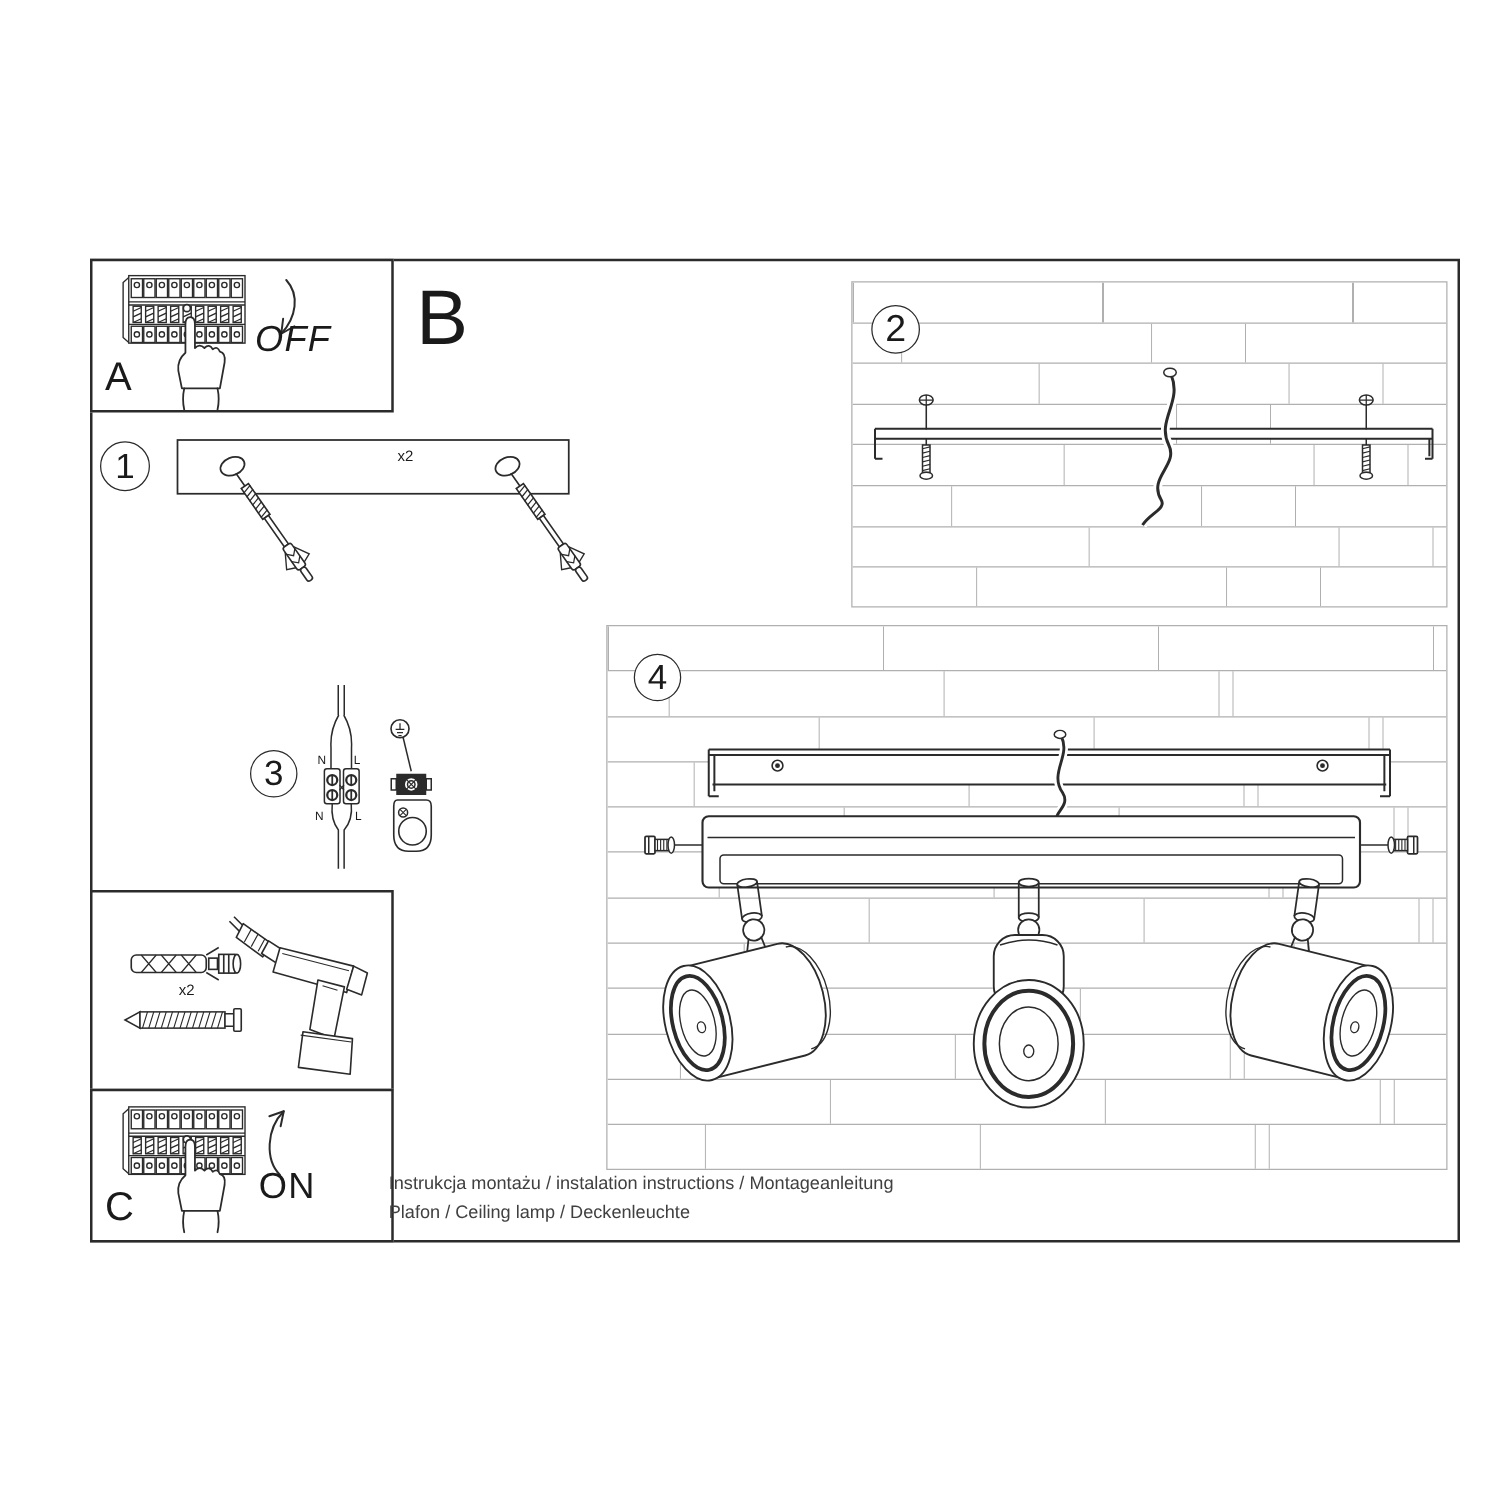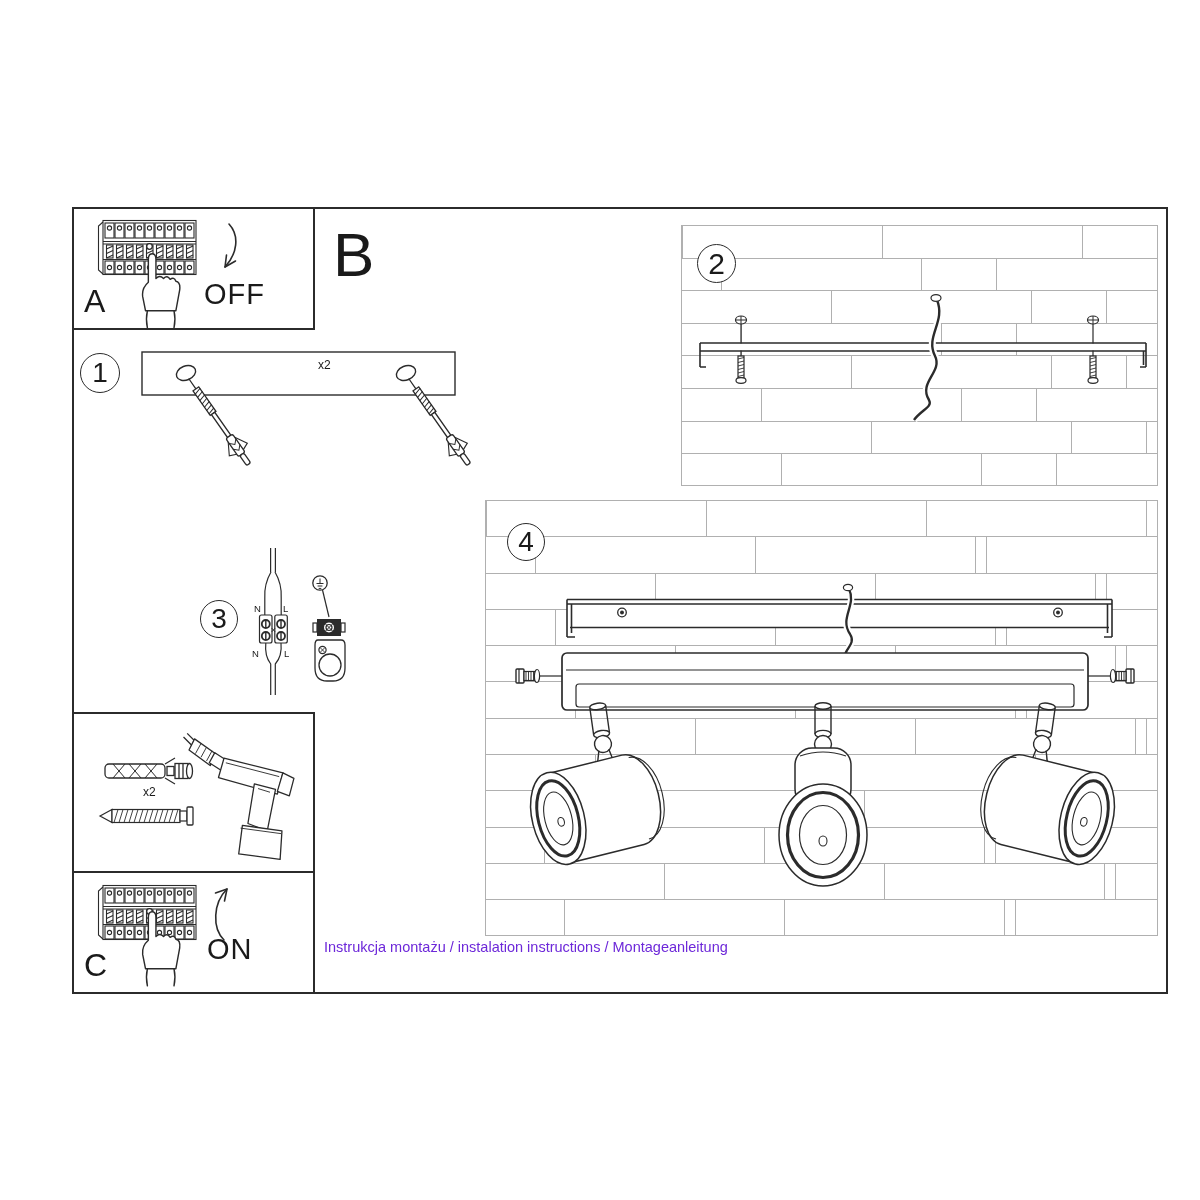--- a/index.html
+++ b/index.html
@@ -35,21 +35,21 @@
   .big-letter{font-size:62px;font-weight:400;}
   .corner-letter{font-size:32px;}
   .switch-word{font-size:29px;letter-spacing:1px;}
   .qty{font-size:12px;}
   .wire-label{font-size:9.5px;}
   .step-circle{
     position:absolute;z-index:4;border:1.6px solid var(--line);border-radius:50%;
     display:flex;align-items:center;justify-content:center;background:var(--paper);
     box-sizing:border-box;
   }
-  .footer{position:absolute;left:324px;top:936px;z-index:4;font-size:14.5px;line-height:23px;color:#6d28d9;}
+  .footer{position:absolute;left:311px;top:936px;z-index:4;font-size:14.5px;line-height:23px;color:#404040;}
 </style>
 </head>
 <body>
 
 <div class="page">
 
   <div class="frame"></div>
 
   <div class="wall wall-2">
       <div class="brick-row" style="height: 32.6px; background-image: repeating-linear-gradient(90deg, var(--brick) 0 1px, transparent 1px 200px); background-position: 0px 0px;"></div>
@@ -364,27 +364,28 @@
     </div>
   <div class="step-circle" style="left:200px;top:600px;width:38px;height:38px;font-size:28px;">
       <span>3</span>
     </div>
   <div class="step-circle" style="left:507px;top:523px;width:38px;height:38px;font-size:28px;">
       <span>4</span>
     </div>
 
   <div class="txt big-letter" style="left:333px;top:224px;">B</div>
   <div class="txt corner-letter" style="left:84px;top:285px;">A</div>
-  <div class="txt switch-word" style="left:204px;top:280px;">OFF</div>
+  <div class="txt switch-word" style="left:204px;top:258px;font-style:italic;">OFF</div>
   <div class="txt qty" style="left:318px;top:359px;">x2</div>
   <div class="txt wire-label" style="left:254px;top:604px;">N</div>
   <div class="txt wire-label" style="left:283px;top:604px;">L</div>
   <div class="txt wire-label" style="left:252px;top:649px;">N</div>
   <div class="txt wire-label" style="left:284px;top:649px;">L</div>
   <div class="txt qty" style="left:143px;top:786px;">x2</div>
   <div class="txt corner-letter" style="left:84px;top:949px;">C</div>
   <div class="txt switch-word" style="left:207px;top:935px;">ON</div>
 
   <div class="footer">
     <div>Instrukcja montażu / instalation instructions / Montageanleitung</div>
+    <div>Plafon / Ceiling lamp / Deckenleuchte</div>
   </div>
 
 </div>
 
 </body></html>

